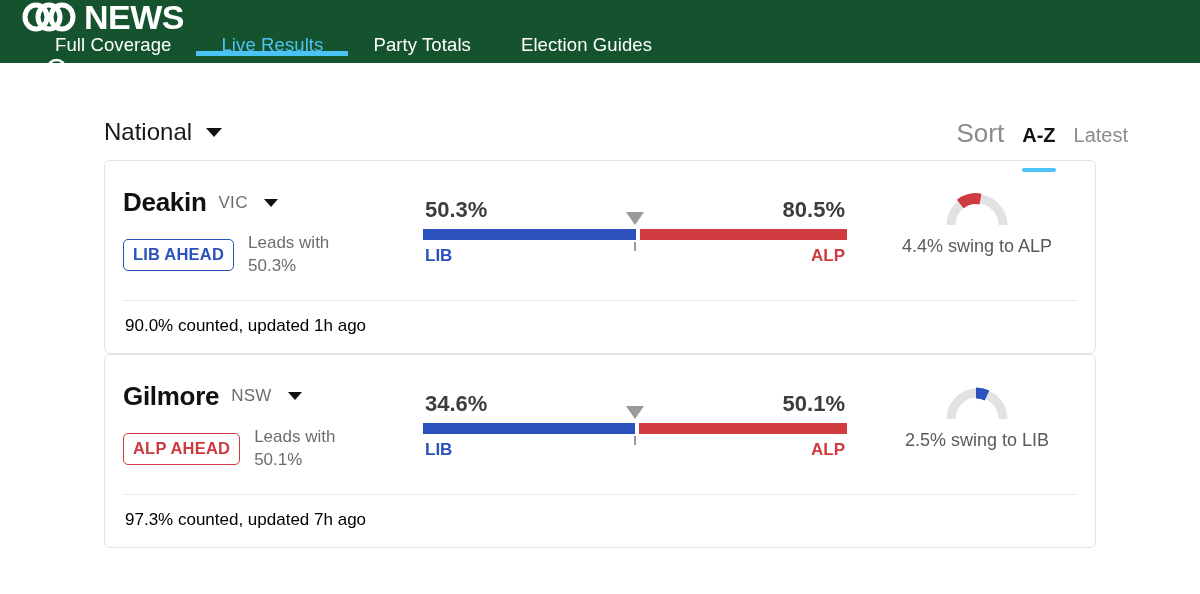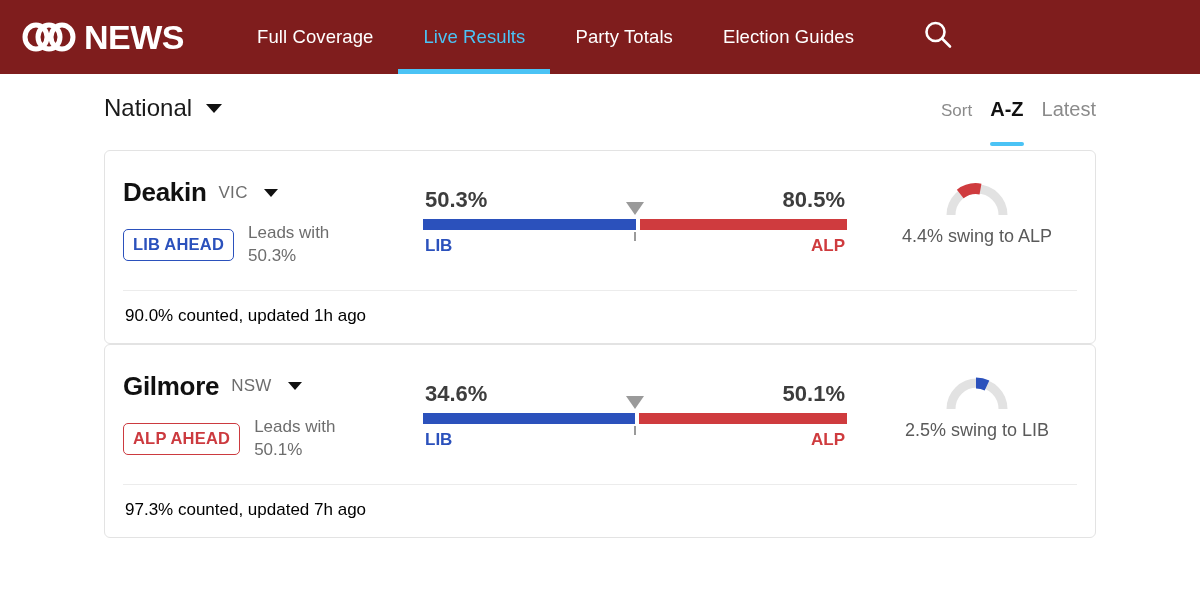--- a/index.html
+++ b/index.html
@@ -5,25 +5,26 @@
   * { box-sizing: border-box; margin: 0; padding: 0; }
   html, body {
     width: 1200px; height: 594px;
     background: #ffffff;
     font-family: "Liberation Sans", sans-serif;
     overflow: hidden;
   }
 
   
   .site-header {
-    height: 74px;
-    background: #7f1d1d;
+    height: 63px;
+    background: #14532d;
     display: flex;
     align-items: stretch;
     position: relative;
+    flex-direction: column;
   }
   .brand {
     display: flex;
     align-items: center;
     padding-left: 22px;
     padding-right: 18px;
   }
   .abc-logo { display: block; }
   .brand-word {
     color: #ffffff;
@@ -63,24 +64,25 @@
     align-items: center;
     justify-content: center;
     width: 74px;
     margin-left: 22px;
     cursor: pointer;
   }
 
   
   .controls-row {
     display: flex;
-    align-items: flex-start;
+    align-items: center;
     justify-content: space-between;
-    padding: 20px 104px 0 104px;
+    padding: 20px 72px 0 104px;
     height: 76px;
+    margin-top: 21px;
   }
   .region-select {
     display: flex;
     align-items: center;
     gap: 14px;
     cursor: pointer;
   }
   .region-label {
     font-size: 24px;
     color: #1a1a1a;
@@ -92,21 +94,21 @@
     border-right: 8px solid transparent;
     border-top: 9px solid #111111;
   }
   .sort-group {
     display: flex;
     align-items: baseline;
     gap: 18px;
     padding-top: 4px;
   }
   .sort-label {
-    font-size: 17px;
+    font-size: 26px;
     color: #8b8b8b;
   }
   .sort-opt {
     font-size: 20px;
     color: #8b8b8b;
     position: relative;
     cursor: pointer;
     padding-bottom: 3px;
   }
   .sort-opt.active {

